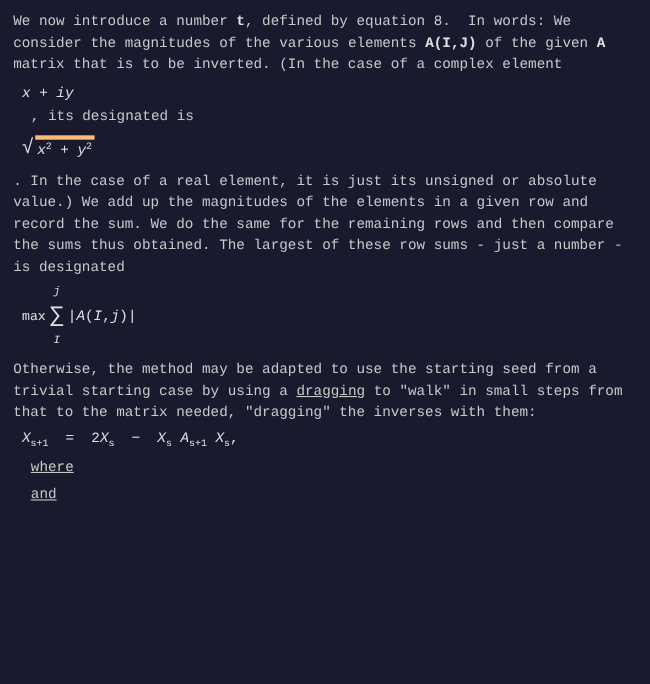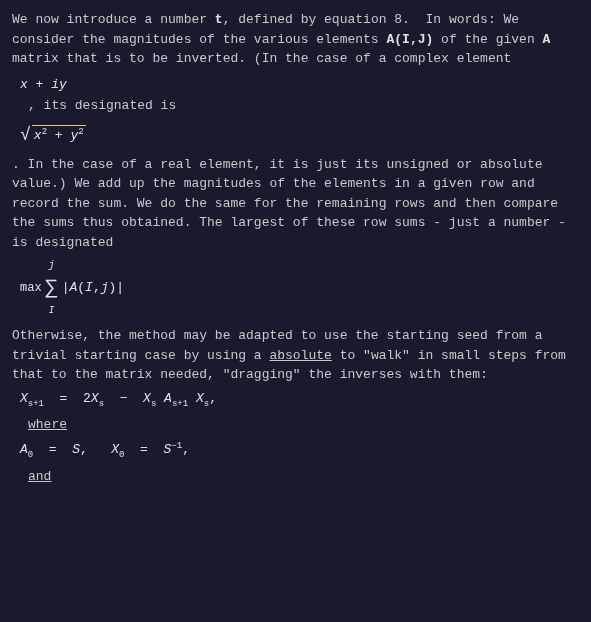--- a/index.html
+++ b/index.html
@@ -68,21 +68,21 @@
       align-items: center;
     }
 
     .sqrt-symbol {
       font-size: 18px;
       margin-right: 1px;
       color: #e0e0e0;
     }
 
     .sqrt-content {
-      border-top: 1px solid #fdba74;
+      border-top: 4px solid #fdba74;
       padding: 0 2px;
     }
 
     .homotopy-link {
       text-decoration: underline;
       color: #c8c8c8;
     }
 
     .section-gap {
       margin-top: 8px;
@@ -146,44 +146,34 @@
     </span>
     <span class="formula-text abs-val">|</span>
     <span class="formula-text"><i>A</i>(<i>I</i>,<i>j</i>)</span>
     <span class="formula-text abs-val">|</span>
   </div>
 
 
 
   <p class="section-gap">
     Otherwise, the method may be adapted to use the starting seed from a
-    trivial starting case by using a <span class="underline homotopy-link">absolute</span> to "walk" in small steps
+    trivial starting case by using a <span class="underline homotopy-link">dragging</span> to "walk" in small steps
     from that to the matrix needed, "dragging" the inverses with them:
   </p>
 
   <div class="formula-row" style="margin-left: 8px; margin-bottom: 4px; font-size:13px;align-items:center;">
     <span class="formula-text">
       <i>X</i><span class="subscript">s+1</span>
       &nbsp;=&nbsp;
       2<i>X</i><span class="subscript">s</span>
       &nbsp;−&nbsp;
       <i>X</i><span class="subscript">s</span>
       <i>A</i><span class="subscript">s+1</span>
       <i>X</i><span class="subscript">s</span>,
     </span>
   </div>
 
   <p class="indent">where</p>
 
-  <div class="formula-row" style="margin-left: 8px; margin-bottom: 4px;">
-    <span class="formula-text">
-      <i>A</i><span class="subscript">0</span>
-      &nbsp;=&nbsp;
-      <i>S</i>,&nbsp;&nbsp;
-      <i>X</i><span class="subscript">0</span>
-      &nbsp;=&nbsp;
-      <i>S</i><span class="superscript">−1</span>,
-    </span>
-  </div>
 
   <p class="indent">and</p>
 
 </div>
 
 </body></html>

